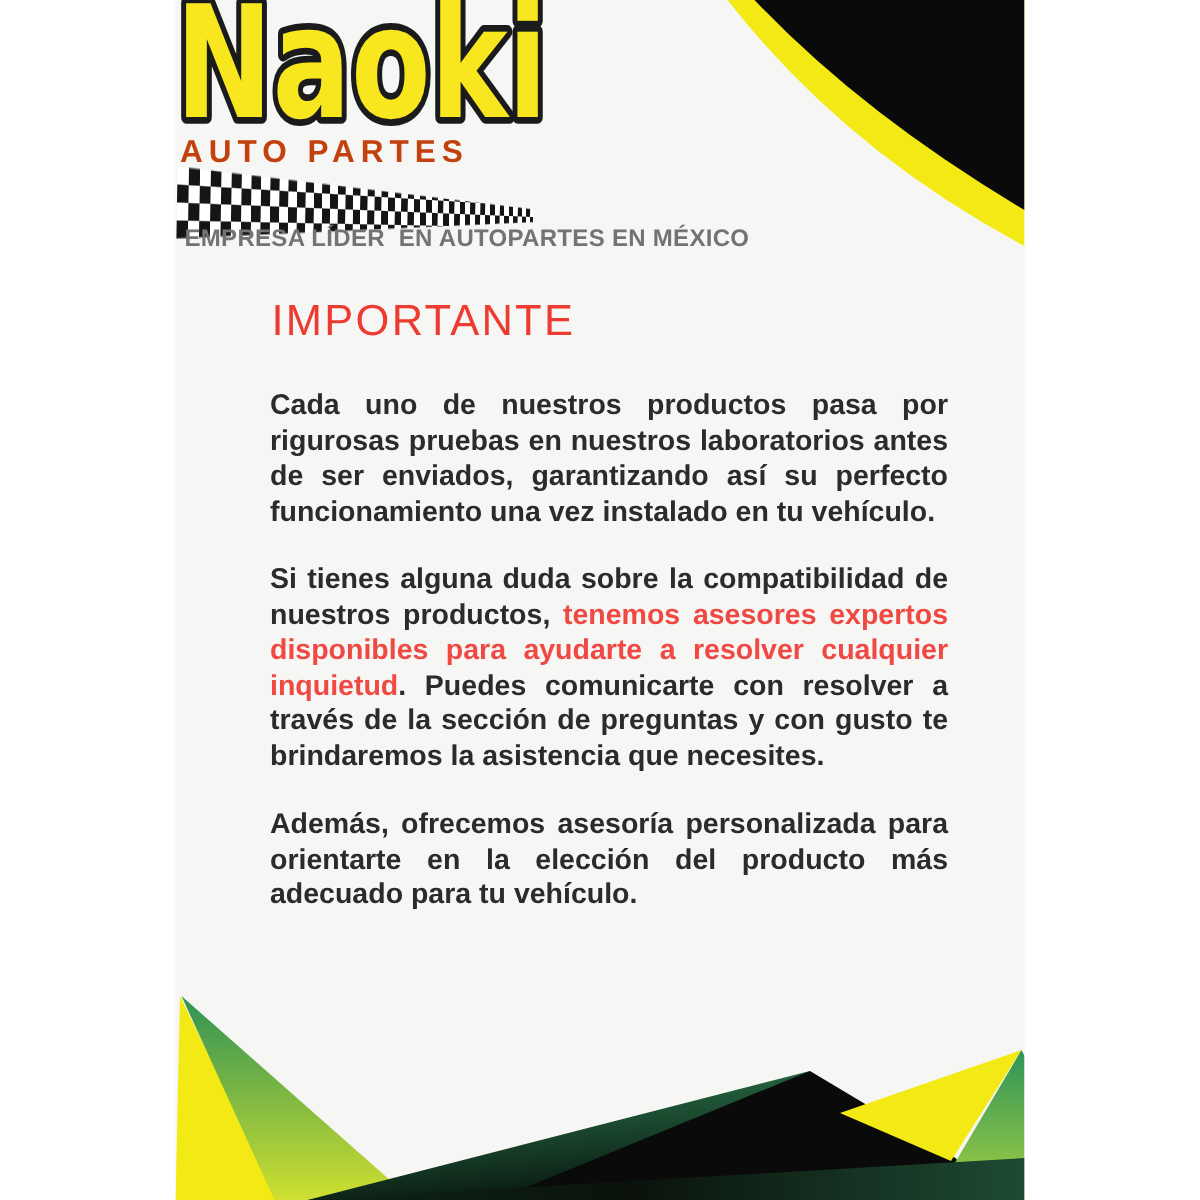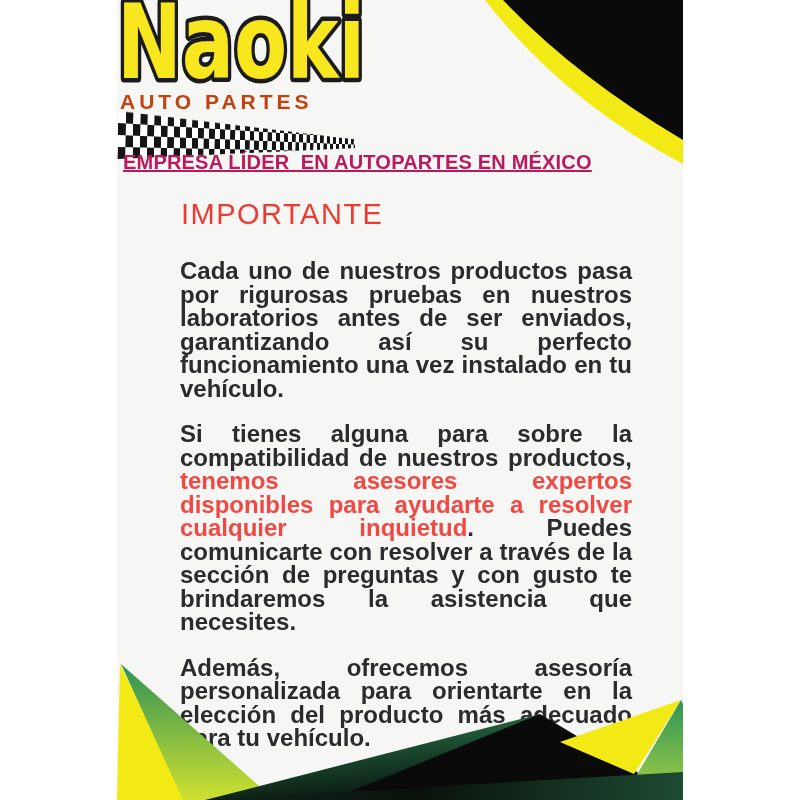--- a/index.html
+++ b/index.html
@@ -16,28 +16,28 @@
   
   .logo-svg { position:absolute; left:-4px; top:-6px; width:330px; height:104px; display:block; }
   .logo-subtext { position:absolute; left:3px; top:90px; font-size:21px; font-weight:bold;
                   letter-spacing:4px; color:#c2410c; }
   .flag { position:absolute; left:1px; top:111px; width:620px; height:48px;
           background:repeating-conic-gradient(#151515 0% 25%, rgba(255,255,255,0.92) 0% 50%);
           background-size:24px 24px;
           transform-origin:left center;
           transform:perspective(700px) rotateY(50deg) rotate(1.5deg);
           clip-path:polygon(0 0, 100% 32%, 100% 62%, 0 100%); }
-  .tagline { position:absolute; left:6px; top:151px; font-size:20px; font-weight:bold;
-             color:#be185d; letter-spacing:0.2px; white-space:pre;text-decoration:underline; }
+  .tagline { position:absolute; left:6px; top:151px; font-size:16px; font-weight:bold;
+             color:#737373; letter-spacing:0.2px; white-space:pre; }
 
   
   .heading { position:absolute; left:64px; top:198px; font-size:29px; font-weight:normal;
              letter-spacing:1.5px; color:#ee3b32; }
   .bodytext { position:absolute; left:63px; top:259px; width:452px;
-              font-size:24px; font-weight:bold; line-height:23.5px; color:#2b2b2d;
+              font-size:19px; font-weight:bold; line-height:23.5px; color:#2b2b2d;
               text-align:justify; }
   .bodytext p { margin:0 0 22px 0; }
   .red-inline { color:#f04843; }
 
   
   .bottom-svg { position:absolute; left:0; top:640px; width:566px; height:160px; display:block; }
 </style>
 </head>
 <body>
 
@@ -52,21 +52,21 @@
     <svg class="logo-svg" viewBox="0 0 330 104">
       <text x="4" y="84" font-family="DejaVu Sans, sans-serif" font-weight="bold" font-size="104" textLength="248" lengthAdjust="spacingAndGlyphs" fill="#f8e71f" stroke="#1b1b1b" stroke-width="9" stroke-linejoin="round" paint-order="stroke">Naoki</text>
     </svg>
     <div class="logo-subtext">AUTO PARTES</div>
     <div class="flag"></div>
     <div class="tagline">EMPRESA LÍDER  EN AUTOPARTES EN MÉXICO</div>
 
     <div class="heading">IMPORTANTE</div>
     <div class="bodytext">
       <p>Cada uno de nuestros productos pasa por rigurosas pruebas en nuestros laboratorios antes de ser enviados, garantizando así su perfecto funcionamiento una vez instalado en tu vehículo.</p>
-      <p><span>Si tienes alguna para sobre la compatibilidad de nuestros productos, </span><span class="red-inline">tenemos asesores expertos disponibles para ayudarte a resolver cualquier inquietud</span><span>. Puedes comunicarte con resolver a través de la sección de preguntas y con gusto te brindaremos la asistencia que necesites.</span></p>
+      <p><span>Si tienes alguna duda sobre la compatibilidad de nuestros productos, </span><span class="red-inline">tenemos asesores expertos disponibles para ayudarte a resolver cualquier inquietud</span><span>. Puedes comunicarte con resolver a través de la sección de preguntas y con gusto te brindaremos la asistencia que necesites.</span></p>
       <p>Además, ofrecemos asesoría personalizada para orientarte en la elección del producto más adecuado para tu vehículo.</p>
     </div>
 
     <svg class="bottom-svg" viewBox="0 0 566 160" aria-hidden="true">
       <defs>
         <linearGradient id="gLeft" x1="0" y1="0" x2="0" y2="1">
           <stop offset="0" stop-color="#2f9156"></stop>
           <stop offset="1" stop-color="#cfe030"></stop>
         </linearGradient>
         <linearGradient id="gFlank" x1="0.2" y1="0" x2="0.55" y2="1">

